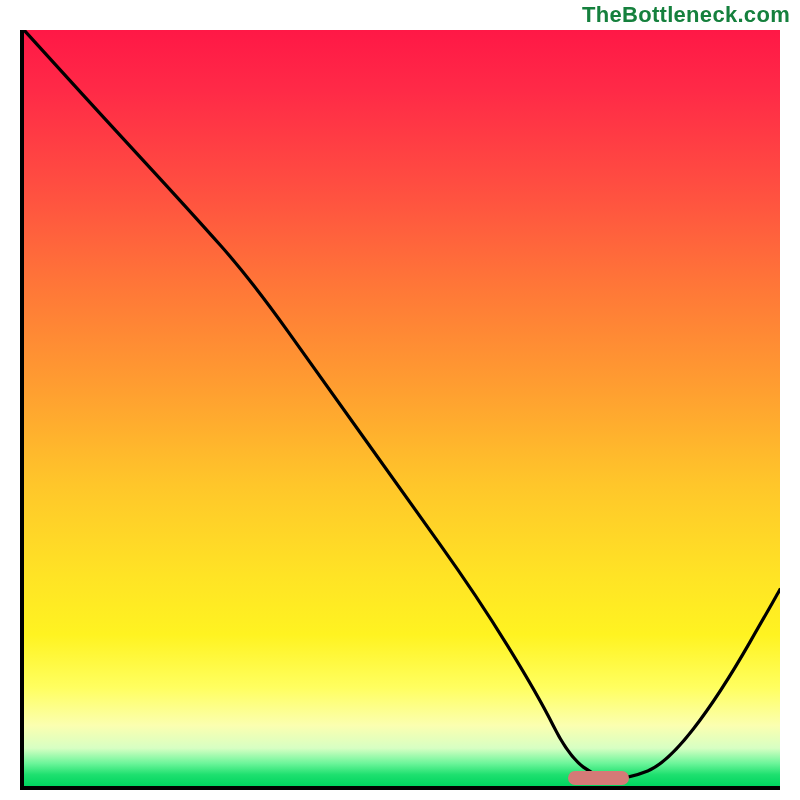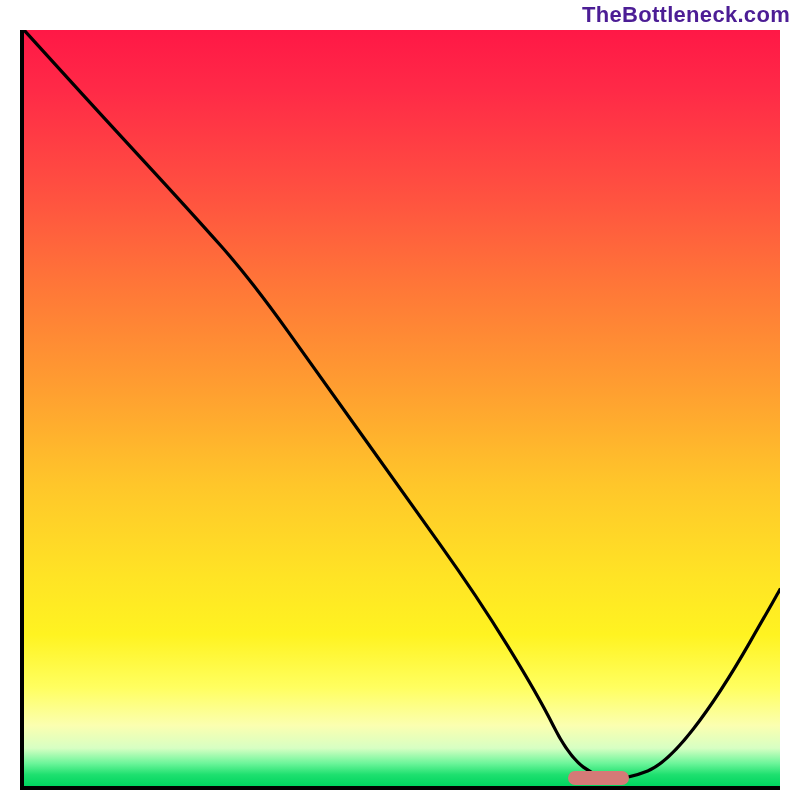--- a/index.html
+++ b/index.html
@@ -5,21 +5,21 @@
   * { margin: 0; padding: 0; box-sizing: border-box; }
   html, body { width: 800px; height: 800px; overflow: hidden; background: #fff; }
   .wrap { position: relative; width: 800px; height: 800px; }
   .watermark {
     position: absolute;
     top: 2px;
     right: 10px;
     font-family: Arial, Helvetica, sans-serif;
     font-weight: bold;
     font-size: 22px;
-    color: #4c1d95;
+    color: #15803d;
     letter-spacing: 0.3px;
     z-index: 10;
   }
   .plot {
     position: absolute;
     left: 20px;
     top: 30px;
     width: 760px;
     height: 760px;
     border-left: 4px solid #000;

